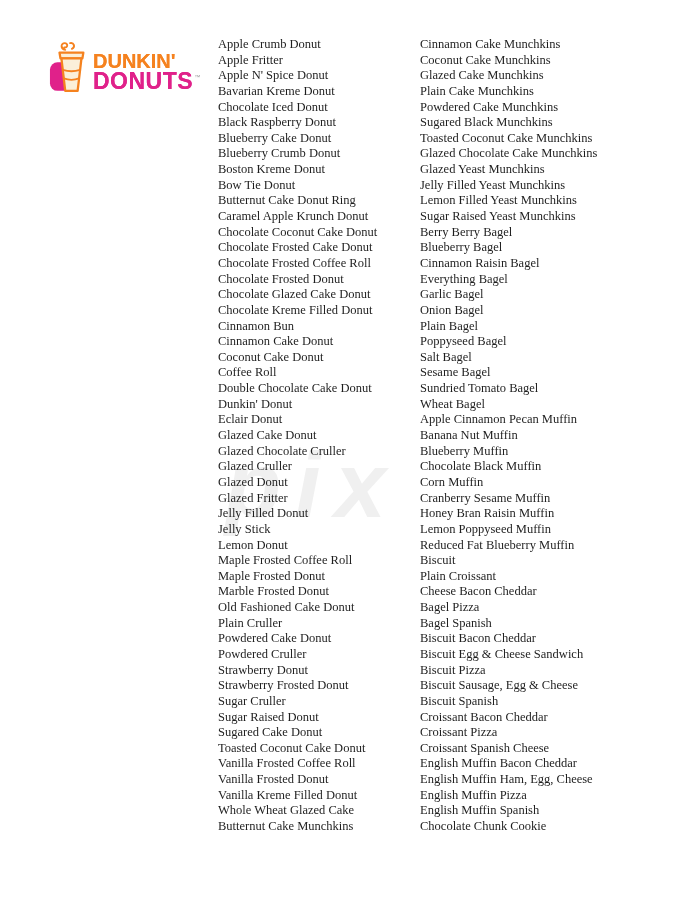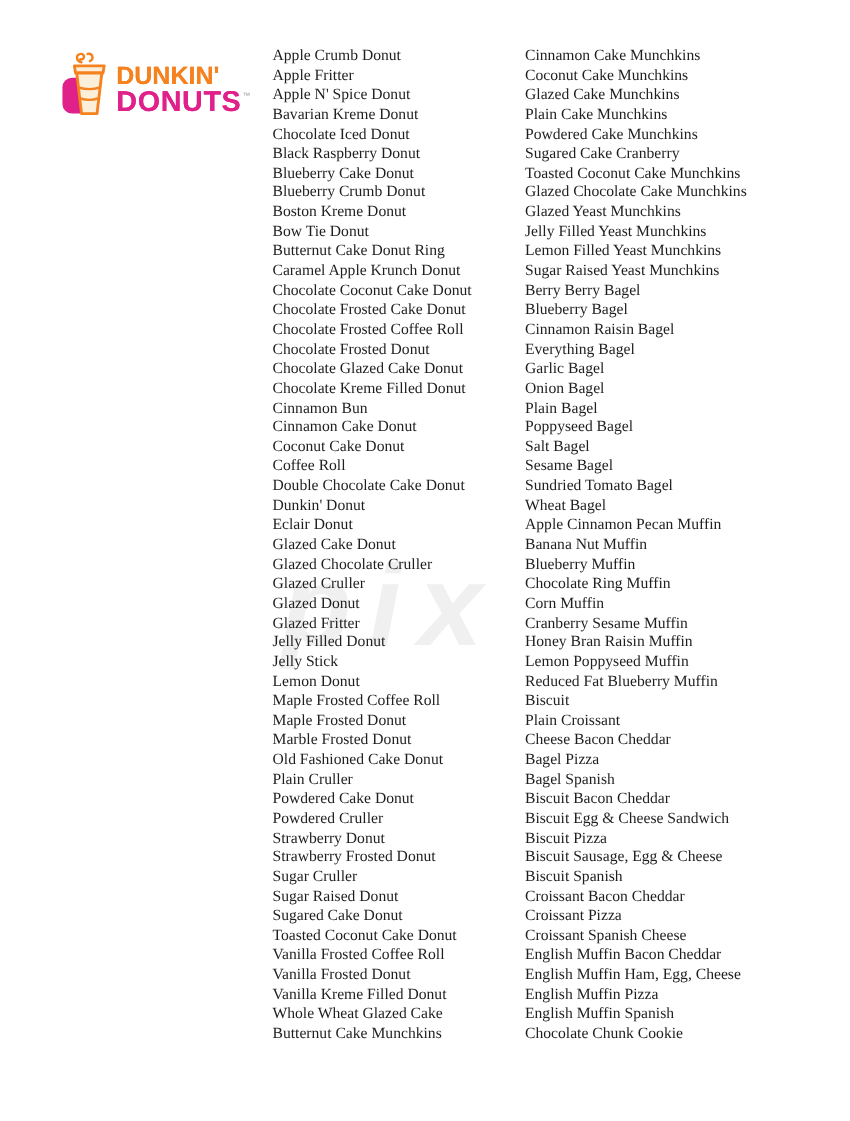--- a/index.html
+++ b/index.html
@@ -207,21 +207,21 @@
       <div class="menu-item">Cinnamon Cake Munchkins</div>
 
       <div class="menu-item">Coconut Cake Munchkins</div>
 
       <div class="menu-item">Glazed Cake Munchkins</div>
 
       <div class="menu-item">Plain Cake Munchkins</div>
 
       <div class="menu-item">Powdered Cake Munchkins</div>
 
-      <div class="menu-item">Sugared Cake Cranberry</div>
+      <div class="menu-item">Sugared Black Munchkins</div>
 
       <div class="menu-item">Toasted Coconut Cake Munchkins</div>
 
       <div class="menu-item">Glazed Chocolate Cake Munchkins</div>
 
       <div class="menu-item">Glazed Yeast Munchkins</div>
 
       <div class="menu-item">Jelly Filled Yeast Munchkins</div>
 
       <div class="menu-item">Lemon Filled Yeast Munchkins</div>
@@ -251,21 +251,21 @@
       <div class="menu-item">Sundried Tomato Bagel</div>
 
       <div class="menu-item">Wheat Bagel</div>
 
       <div class="menu-item">Apple Cinnamon Pecan Muffin</div>
 
       <div class="menu-item">Banana Nut Muffin</div>
 
       <div class="menu-item">Blueberry Muffin</div>
 
-      <div class="menu-item">Chocolate Ring Muffin</div>
+      <div class="menu-item">Chocolate Black Muffin</div>
 
       <div class="menu-item">Corn Muffin</div>
 
       <div class="menu-item">Cranberry Sesame Muffin</div>
 
       <div class="menu-item">Honey Bran Raisin Muffin</div>
 
       <div class="menu-item">Lemon Poppyseed Muffin</div>
 
       <div class="menu-item">Reduced Fat Blueberry Muffin</div>

